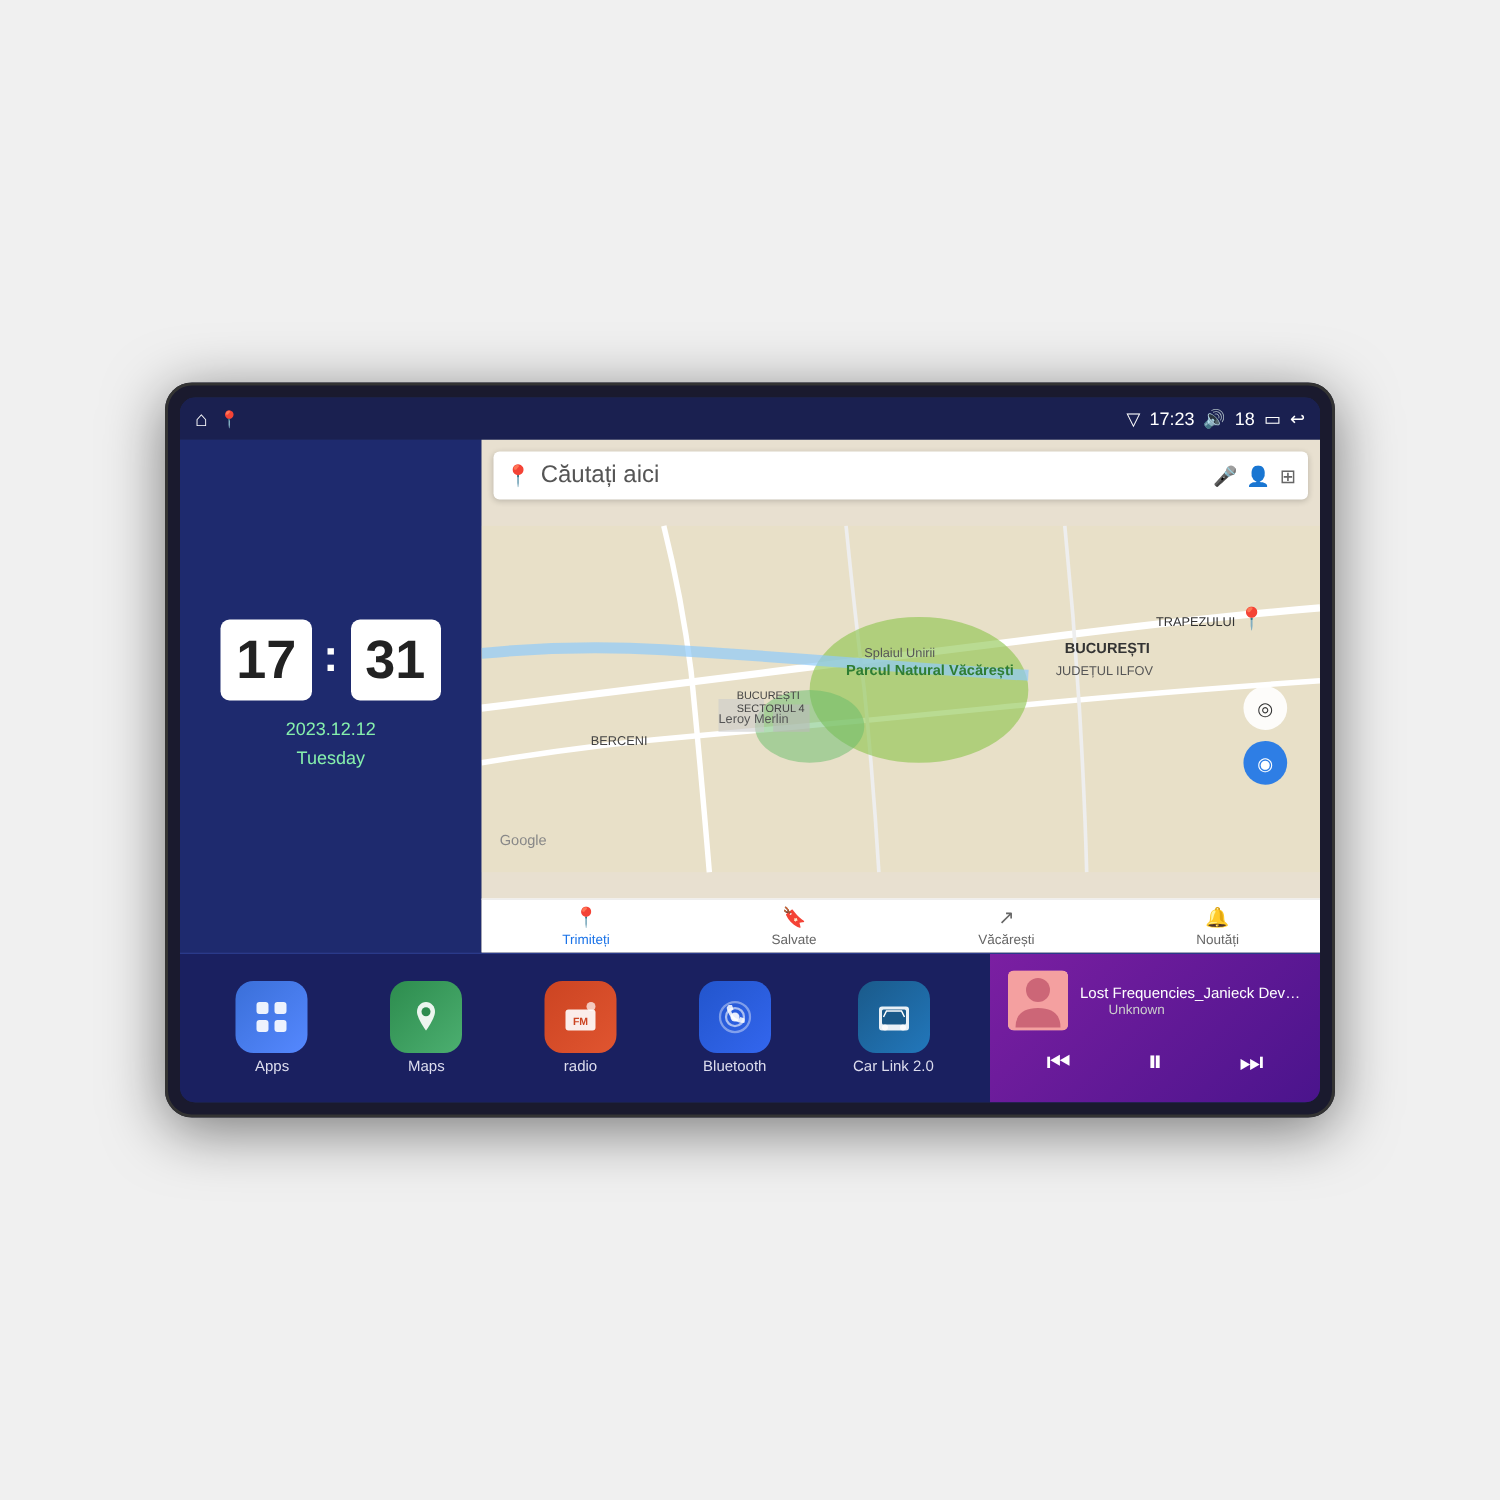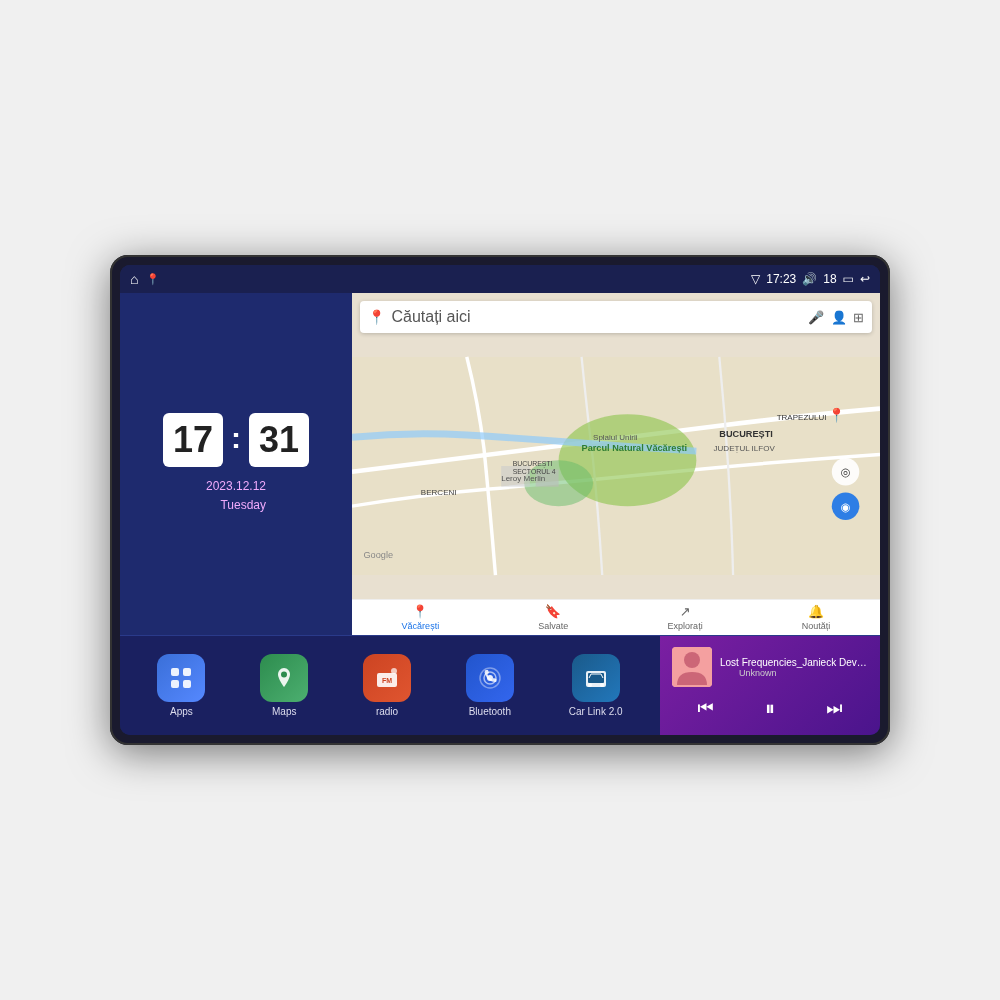--- a/index.html
+++ b/index.html
@@ -73,21 +73,21 @@
 
     
     .top-section {
       display: flex;
       flex: 1;
       min-height: 0;
     }
 
     
     .clock-panel {
-      width: 232px;
+      width: 201px;
       flex-shrink: 0;
       background: #1e2a6e;
       display: flex;
       flex-direction: column;
       align-items: center;
       justify-content: center;
       padding: 15px;
       gap: 10px;
     }
 
@@ -110,23 +110,23 @@
     }
 
     .clock-separator {
       color: white;
       font-size: 30px;
       font-weight: bold;
       margin-bottom: 4px;
     }
 
     .clock-date {
-      color: #f0abfc;
+      color: #86efac;
       font-size: 12px;
-      text-align: right;
+      text-align: center;
       line-height: 1.6;
     }
 
     
     .map-panel {
       flex: 1;
       background: #e8e0d0;
       position: relative;
       overflow: hidden;
       display: flex;
@@ -422,29 +422,29 @@
               <circle cx="430" cy="130" r="12" fill="#1a73e8" opacity="0.9"></circle>
               <text x="430" y="134" font-size="10" fill="white" text-anchor="middle">◉</text>
 
               <text x="415" y="55" font-size="12" fill="#e53935">📍</text>
             </svg>
           </div>
 
           <div class="map-bottom-bar">
             <div class="map-nav-item active">
               <span class="map-nav-icon">📍</span>
-              <span>Văcărești</span>
+              <span>Trimiteți</span>
             </div>
             <div class="map-nav-item">
               <span class="map-nav-icon">🔖</span>
               <span>Salvate</span>
             </div>
             <div class="map-nav-item">
               <span class="map-nav-icon">↗</span>
-              <span>Explorați</span>
+              <span>Văcărești</span>
             </div>
             <div class="map-nav-item">
               <span class="map-nav-icon">🔔</span>
               <span>Noutăți</span>
             </div>
           </div>
         </div>
 
       </div>
 

